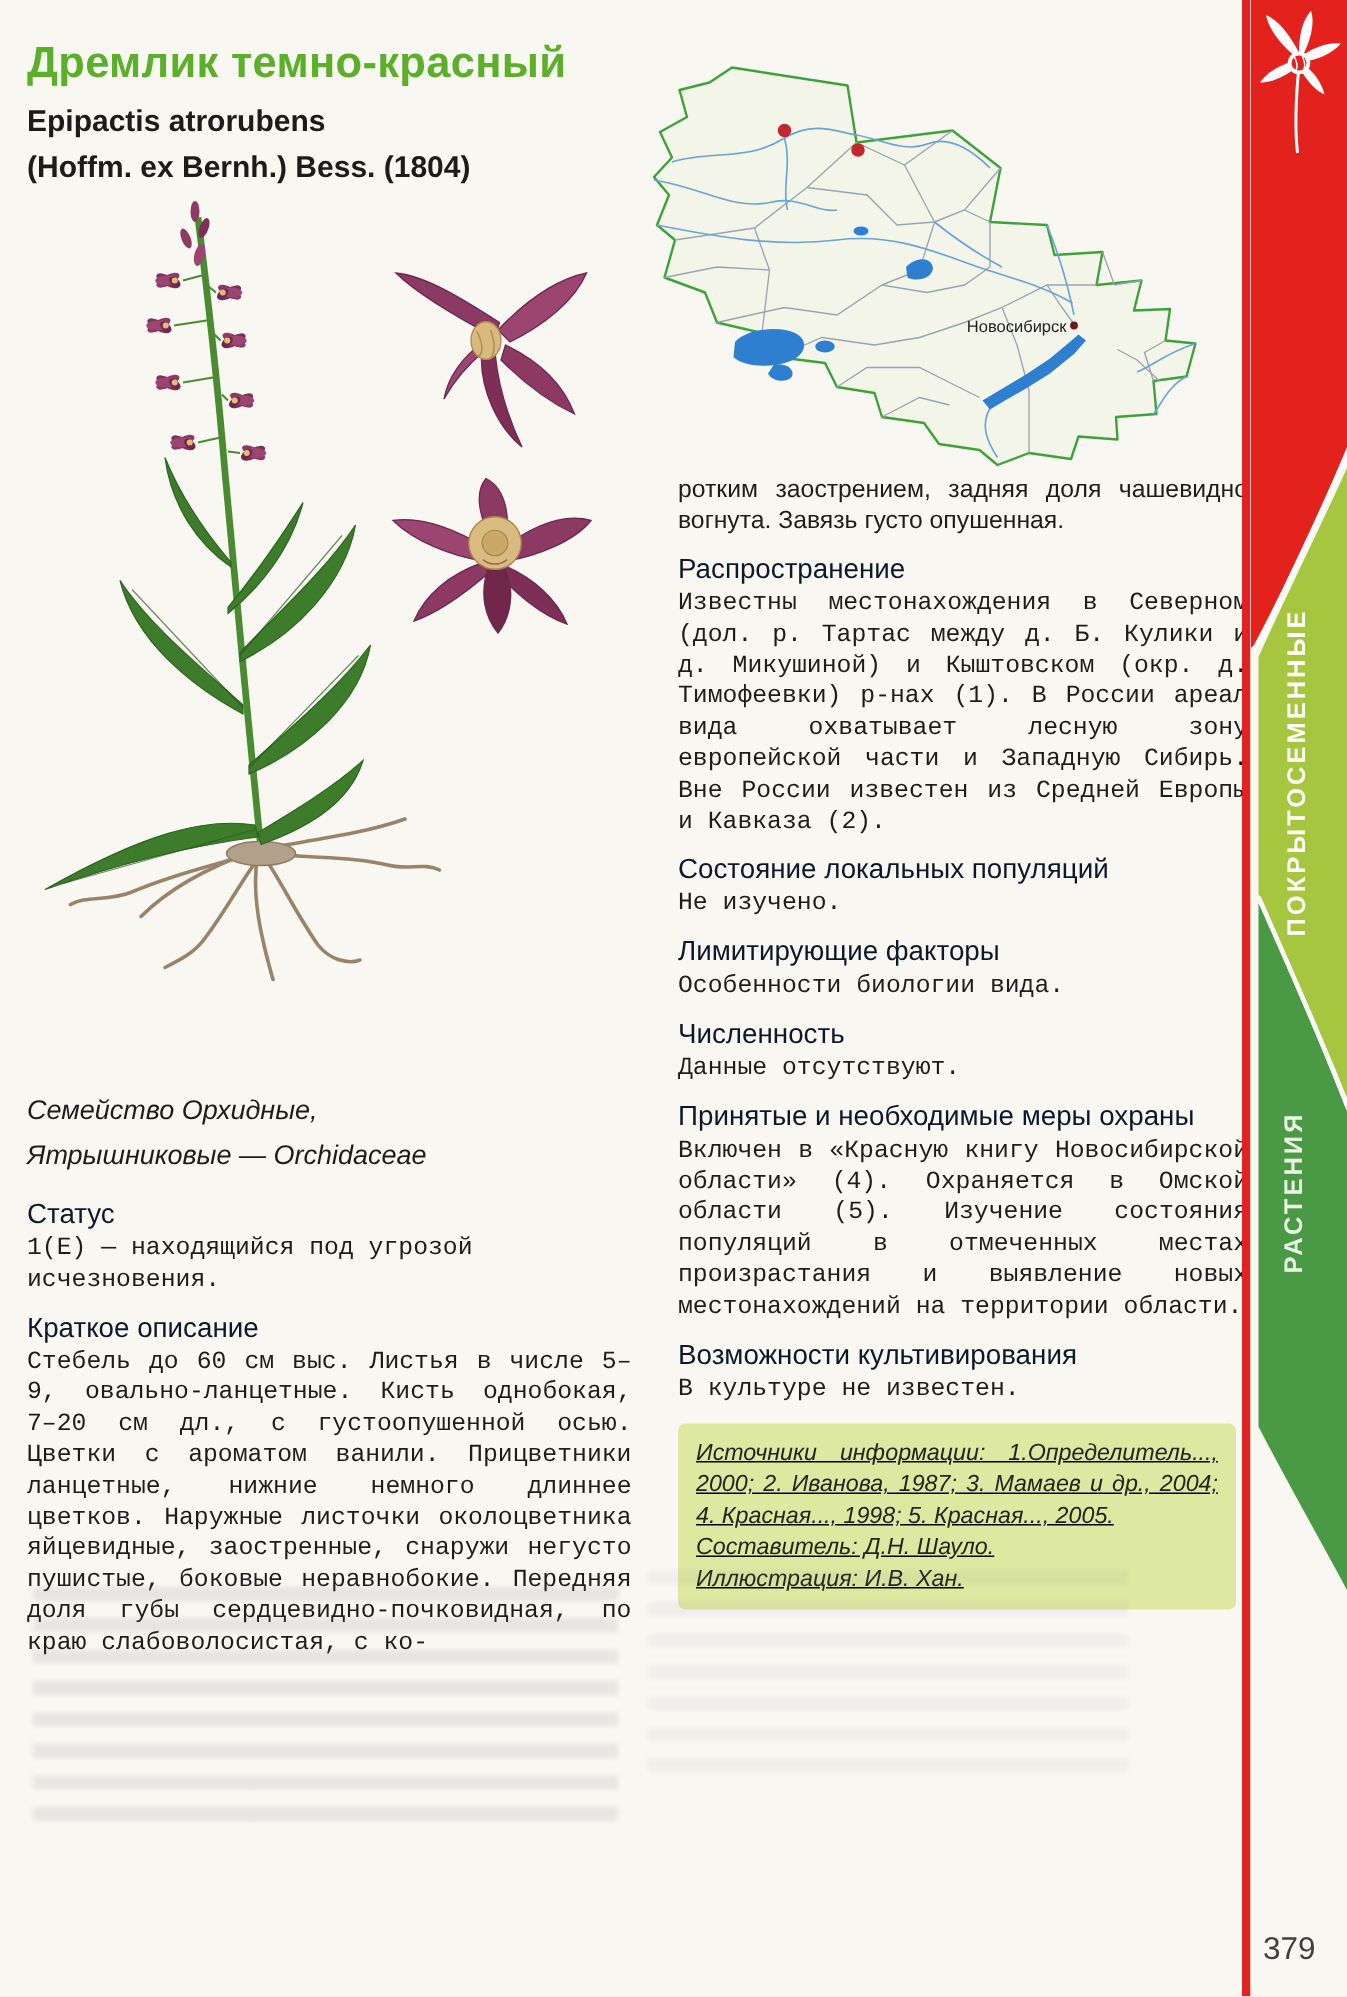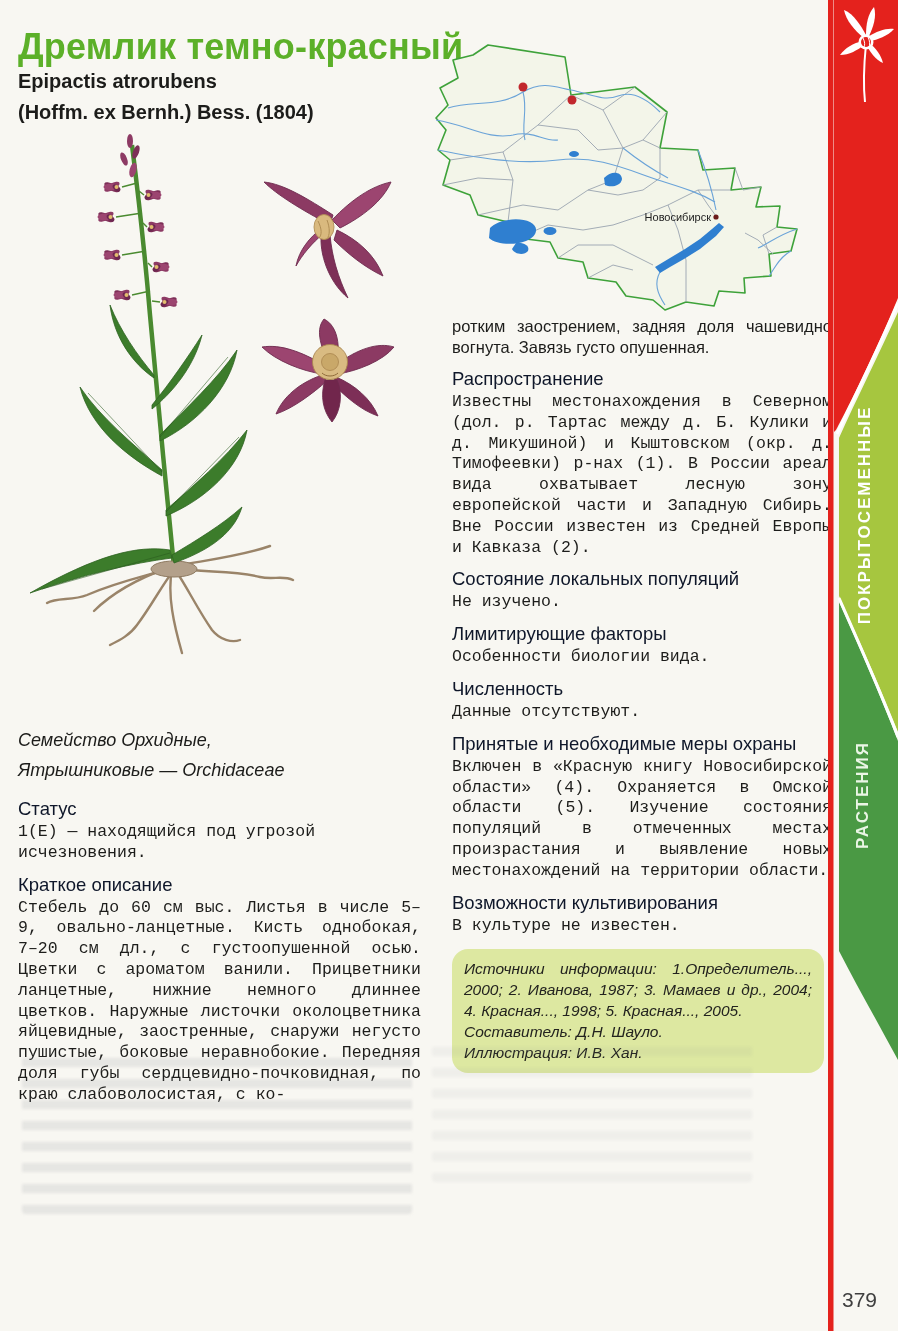--- a/index.html
+++ b/index.html
@@ -1,33 +1,33 @@
 <!DOCTYPE html>
 <html><head>
 <meta charset="utf-8">
 <style>
   html,body{margin:0;padding:0;}
   body{font-family:"Liberation Sans", sans-serif;background:#e9e8e4;}
   .page{position:relative;width:898px;height:1331px;background:#f8f7f2;overflow:hidden;}
 
   
-  .title{position:absolute;left:18px;top:26px;font-size:36px;font-weight:bold;color:#5cb029;letter-spacing:.2px;}
+  .title{position:absolute;left:18px;top:26px;font-size:29px;font-weight:bold;color:#5cb029;letter-spacing:.2px;}
   .latin1{position:absolute;left:18px;top:70px;font-size:20px;font-weight:bold;color:#1c1c1a;}
   .latin2{position:absolute;left:18px;top:101px;font-size:20px;font-weight:bold;color:#1c1c1a;}
 
   .left-col{position:absolute;left:18px;top:725px;width:403px;}
   .right-col{position:absolute;left:452px;top:316px;width:380px;}
 
   .family{font-style:italic;font-size:18px;line-height:30px;color:#1c1c1a;}
   .h{font-size:18.5px;color:#0f172a;margin-top:9px;margin-bottom:2px;line-height:23px;}
   .b{font-size:16.5px;line-height:20.8px;color:#1d1d1b;text-align:justify;font-family:Liberation Mono, monospace;}
   .b.nj{text-align:left;}
   .cont{font-size:16.5px;line-height:21px;color:#1d1d1b;text-align:justify;}
 
-  .src-box{margin-top:13px;background:#dde8a1;border-radius:16px;padding:9px 12px 10px 12px;width:348px;}
+  .src-box{margin-top:13px;background:#dde8a1;border-radius:5px;padding:9px 12px 10px 12px;width:348px;text-decoration:underline;}
   .src-box .s{font-style:italic;font-size:15.5px;line-height:21px;color:#23231f;text-align:justify;}
 
   .page-number{position:absolute;left:842px;top:1288px;font-size:21px;color:#3f3f3f;}
 
   
   .sidebar-svg{position:absolute;right:0;top:0;}
   .v-label{position:absolute;white-space:nowrap;font-weight:bold;text-align:center;transform:rotate(-90deg);}
   .v-label.angio{left:755px;top:504px;width:222px;height:22px;font-size:17px;letter-spacing:2px;color:#ffffff;}
   .v-label.plants{left:802px;top:784px;width:124px;height:22px;font-size:17px;letter-spacing:2px;color:rgba(242,250,238,.95);}
 

